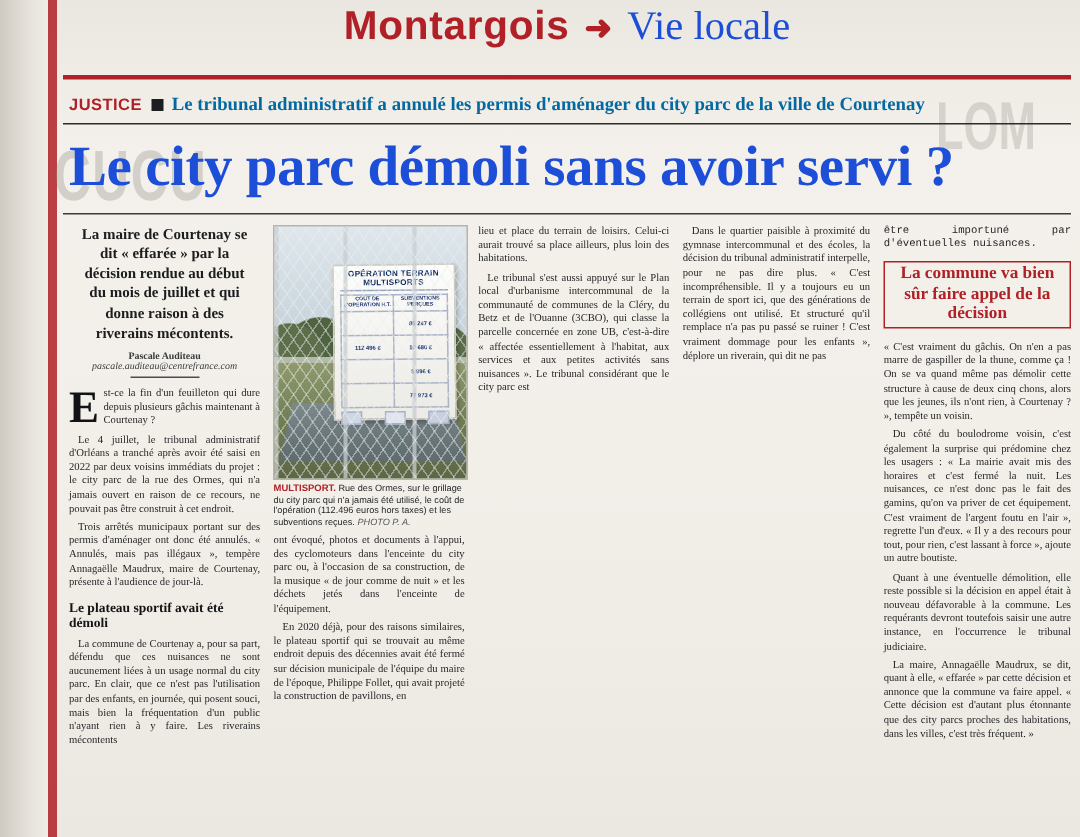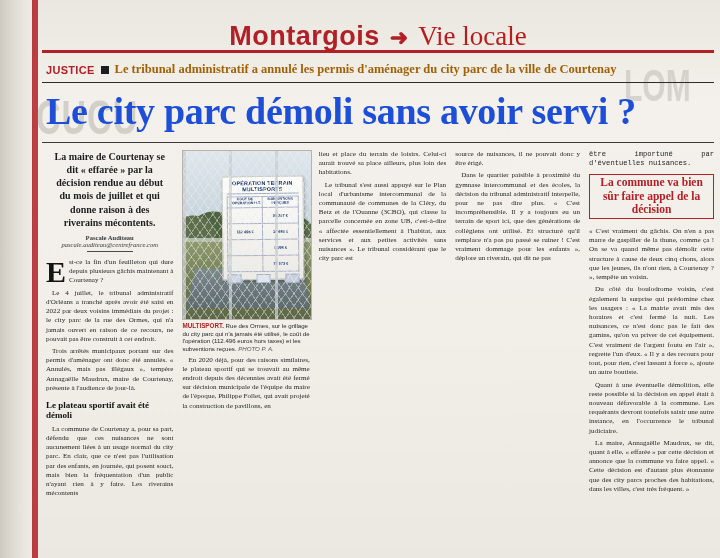--- a/index.html
+++ b/index.html
@@ -85,21 +85,21 @@
     top: 0;
     bottom: 0;
   }
 
   
   .masthead {
     position: relative;
     height: 50px;
     border-bottom: 3px solid #b02026;
     display: flex;
-    align-items: flex-end;
+    align-items: flex-start;
     justify-content: center;
   }
   .masthead .mh-inner {
     display: flex;
     align-items: baseline;
     gap: 8px;
     transform: translateY(2px);
   }
   .mh-left {
     font-family: "Liberation Sans", sans-serif;
@@ -110,21 +110,21 @@
   }
   .mh-arrow {
     color: #b02026;
     font-size: 22px;
     font-weight: bold;
     padding: 0 2px;
   }
   .mh-right {
     font-family: "Liberation Serif", serif;
     font-size: 27px;
-    color: #b91c1c;
+    color: #1d4ed8;
     font-style: normal;
   }
 
   
   .kicker {
     margin-top: 9px;
     padding-bottom: 5px;
     border-bottom: 1px solid #2b2c2e;
     display: flex;
     align-items: center;
@@ -140,21 +140,21 @@
   }
   .kicker .sq {
     width: 8px; height: 8px;
     background: #1d1e20;
     display: inline-block;
   }
   .kicker .ktext {
     font-family: "Liberation Serif", serif;
     font-size: 12.5px;
     font-weight: bold;
-    color: #a16207;
+    color: #0369a1;
   }
 
   
   .headline {
     font-family: "Liberation Serif", serif;
     font-size: 38px;
     font-weight: bold;
     line-height: 1.05;
     color: #1d4ed8;
     margin: 9px 0 0 4px;
@@ -469,34 +469,34 @@
             <div class="ph-posts"></div>
             <div class="ph-fence"></div>
           </div>
           <div class="caption">
             <span class="cap-lead">MULTISPORT.</span>
             <span>Rue des Ormes, sur le grillage du city parc qui n'a jamais été utilisé, le coût de l'opération (112.496 euros hors taxes) et les subventions reçues.</span>
             <span class="cap-credit">PHOTO P. A.</span>
           </div>
         </div>
         <div class="body">
+          <p class="first">ont évoqué, photos et documents à l'appui, des cyclomoteurs dans l'enceinte du city parc ou, à l'occasion de sa construction, de la musique « de jour comme de nuit » et les déchets jetés dans l'enceinte de l'équipement.</p>
           <p>En 2020 déjà, pour des raisons similaires, le plateau sportif qui se trouvait au même endroit depuis des décennies avait été fermé sur décision municipale de l'équipe du maire de l'époque, Philippe Follet, qui avait projeté la construction de pavillons, en</p>
         </div>
       </div>
 
       <div class="col">
         <div class="body">
           <p class="first">lieu et place du terrain de loisirs. Celui-ci aurait trouvé sa place ailleurs, plus loin des habitations.</p>
           <p>Le tribunal s'est aussi appuyé sur le Plan local d'urbanisme intercommunal de la communauté de communes de la Cléry, du Betz et de l'Ouanne (3CBO), qui classe la parcelle concernée en zone UB, c'est-à-dire « affectée essentiellement à l'habitat, aux services et aux petites activités sans nuisances ». Le tribunal considérant que le city parc est</p>
         </div>
       </div>
 
       <div class="col c4">
         <div class="body">
-          <p class="first">source de nuisances, il ne pouvait donc y être érigé.</p>
           <p>Dans le quartier paisible à proximité du gymnase intercommunal et des écoles, la décision du tribunal administratif interpelle, pour ne pas dire plus. « C'est incompréhensible. Il y a toujours eu un terrain de sport ici, que des générations de collégiens ont utilisé. Et structuré qu'il remplace n'a pas pu passé se ruiner ! C'est vraiment dommage pour les enfants », déplore un riverain, qui dit ne pas</p>
         </div>
       </div>
 
       <div class="col c4">
         <div class="col4-top">être importuné par d'éventuelles nuisances.</div>
         <div class="redbox">
           <div class="rb-text">La commune va bien sûr faire appel de la décision</div>
         </div>
         <div class="body">

